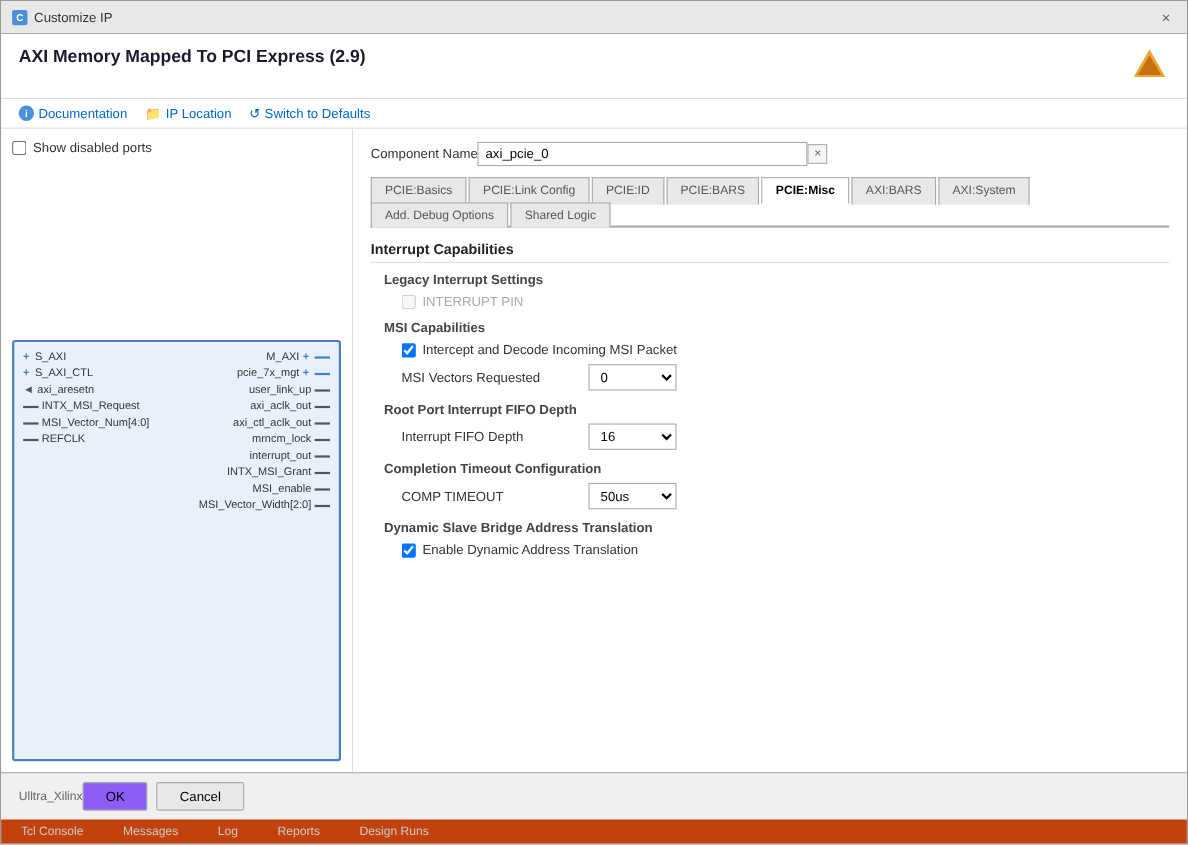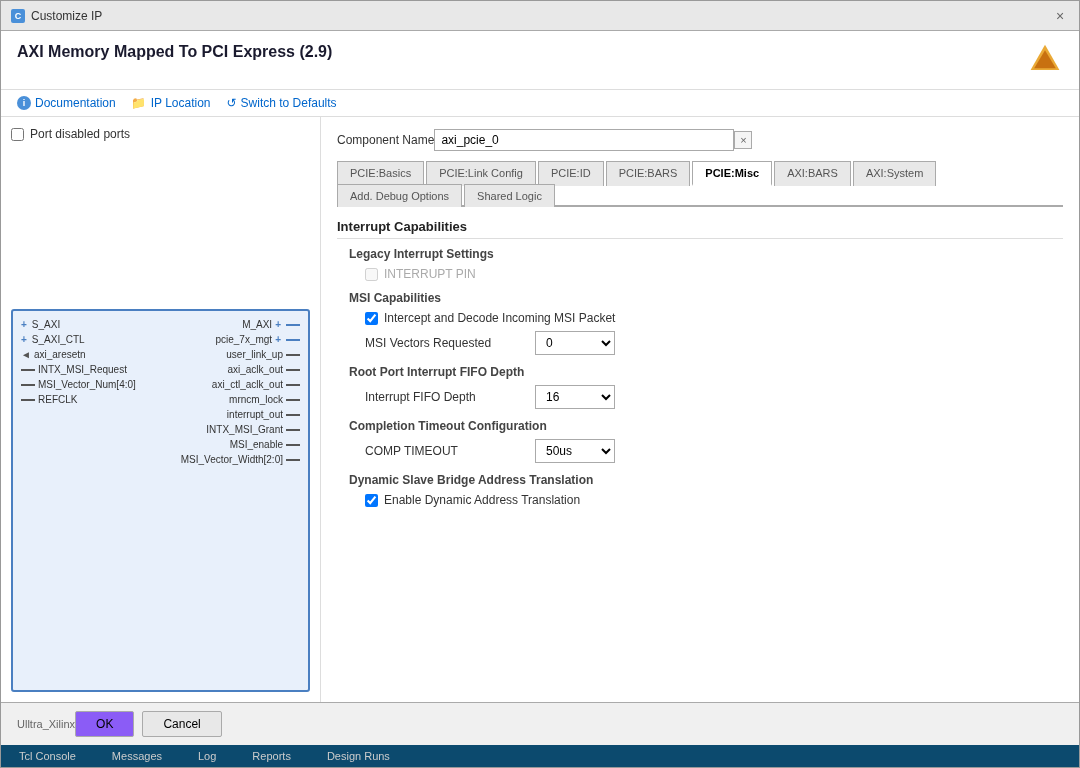--- a/index.html
+++ b/index.html
@@ -58,21 +58,21 @@
     .field-row { display: flex; align-items: center; gap: 10px; margin-bottom: 8px; margin-left: 16px; }
     .field-label { font-size: 12px; color: #333; min-width: 160px; }
     .field-select { border: 1px solid #aaa; padding: 3px 6px; font-size: 12px; min-width: 80px; background: white; cursor: pointer; }
 
     .bottom-bar { background: #f0f0f0; border-top: 1px solid #aaa; padding: 8px 16px; display: flex; align-items: center; }
     .bottom-info { font-size: 11px; color: #666; }
     .bottom-btns { display: flex; gap: 8px; }
     .btn { padding: 5px 20px; border: 1px solid #aaa; background: #e8e8e8; cursor: pointer; font-size: 12px; border-radius: 2px; }
     .btn.primary { background: #8b5cf6; }
 
-    .status-bar { background: #0c4a6e; color: #ccc; padding: 3px 10px; font-size: 11px; display: flex; gap: 20px; }
+    .status-bar { background: #c2410c; color: #ccc; padding: 3px 10px; font-size: 11px; display: flex; gap: 20px; }
     .status-tab { padding: 2px 8px; cursor: pointer; }
 
     
     .logo-svg { width: 36px; height: 36px; }
   </style>
 </head>
 <body>
 
 <div class="window">
 
@@ -105,21 +105,21 @@
       <span style="font-size:12px;">↺</span>
       <span>Switch to Defaults</span>
     </a>
   </div>
 
   <div class="main-content">
 
     <div class="left-panel">
       <div class="show-disabled">
         <input type="checkbox" style="">
-        <label>Port disabled ports</label>
+        <label>Show disabled ports</label>
       </div>
 
       <div class="component-diagram">
         <div class="diagram-ports">
           <div class="port-left">
             <div class="port-item">
               <span class="port-plus">+</span>
               <span>S_AXI</span>
             </div>
             <div class="port-item">

